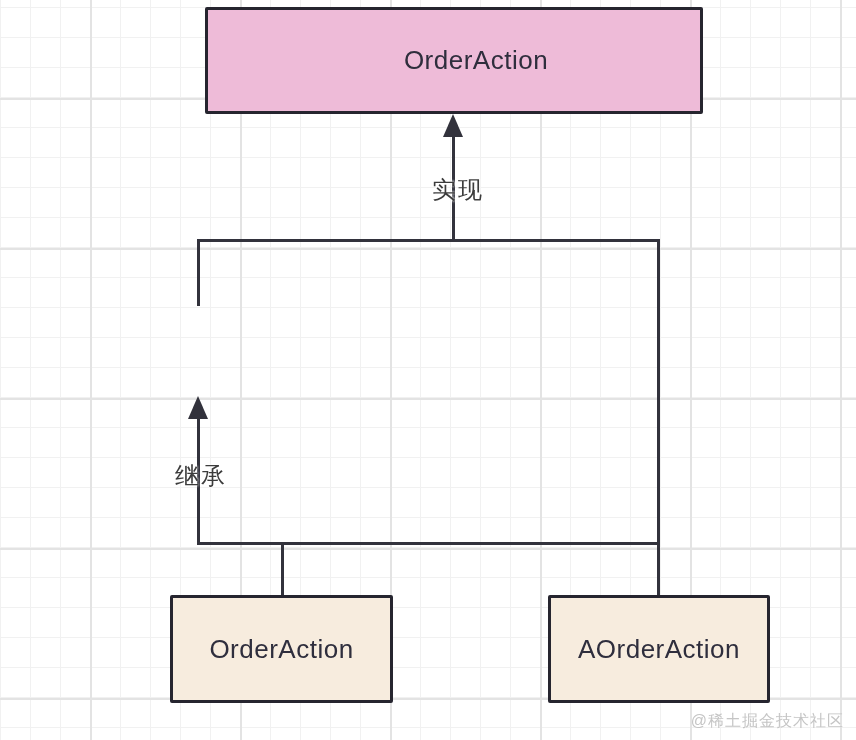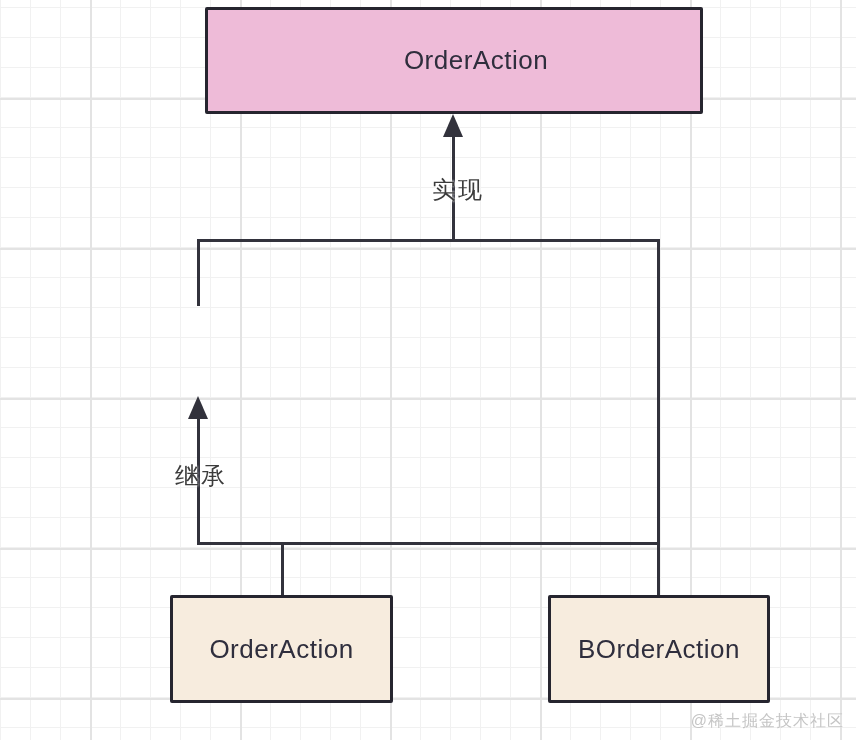--- a/index.html
+++ b/index.html
@@ -115,21 +115,21 @@
   <div class="node node--pink node--order-action">
     <span>OrderAction</span>
   </div>
 
 
   <div class="node node--cream node--a-order-action">
     <span>OrderAction</span>
   </div>
 
   <div class="node node--cream node--b-order-action">
-    <span>BOrderAction</span>
+    <span>AOrderAction</span>
   </div>
 
   <div class="edge-label edge-label--implement">实现</div>
   <div class="edge-label edge-label--inherit">继承</div>
 
   <div class="watermark">@稀土掘金技术社区</div>
 
 </div>
 
 </body></html>

